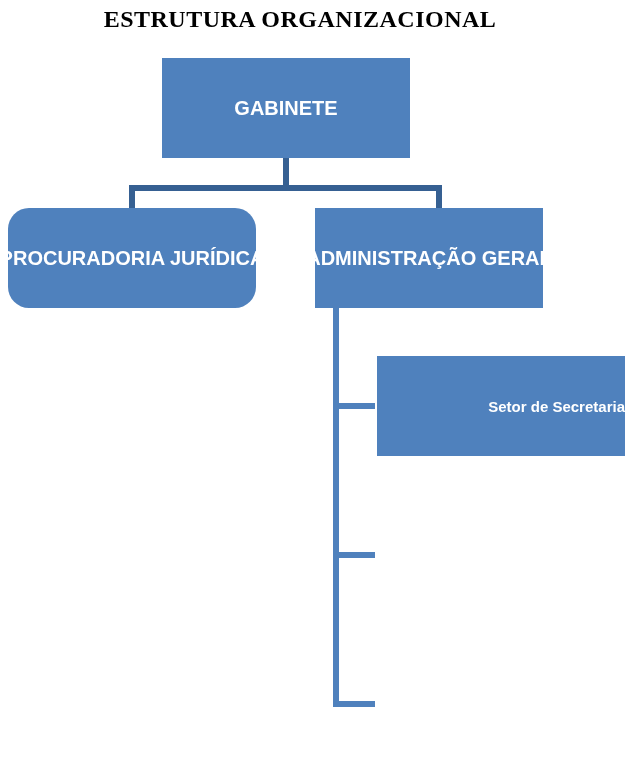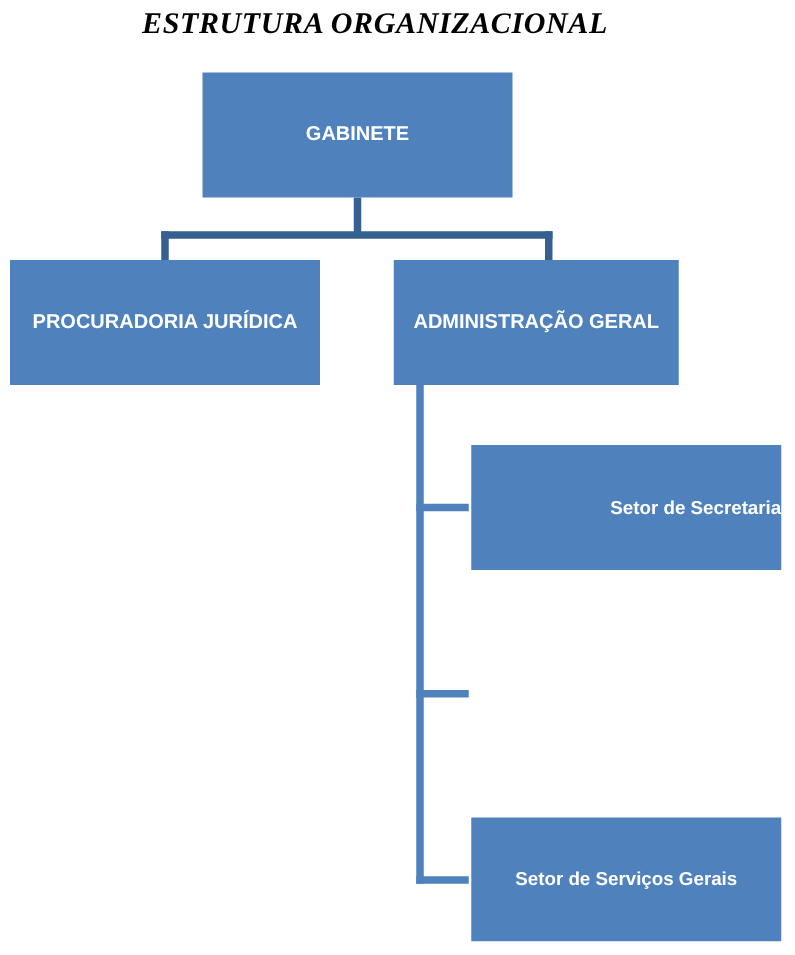--- a/index.html
+++ b/index.html
@@ -20,35 +20,34 @@
     top: 6px;
     left: 0;
     width: 600px;
     text-align: center;
     font-family: "Liberation Serif", serif;
     font-weight: bold;
     font-size: 24px;
     color: var(--title-color, #000000);
     letter-spacing: 0.5px;
     white-space: nowrap;
-    font-style: italic;
   }
   .org-box {
     position: absolute;
     background: var(--box-fill, #4F81BD);
     color: var(--box-text, #ffffff);
     display: flex;
     flex-direction: column;
     align-items: center;
     justify-content: center;
     text-align: center;
     font-weight: bold;
     box-sizing: border-box;
   }
-  .org-box.level1, .org-box.level2 { font-size: 16px; }
+  .org-box.level1, .org-box.level2 { font-size: 20px; }
   .org-box.level3 { font-size: 15px; }
   .org-box .line { display: block; line-height: 30px; white-space: nowrap; }
   .org-box .single { display: block; white-space: nowrap; }
 
   .connector { position: absolute; }
   .connector.dark  { background: var(--connector-dark, #366092); }
   .connector.light { background: var(--connector-light, #4F81BD); }
 
   
   #conn-gabinete-stub   { left: 283px; top: 158px; width: 6px;   height: 28px; }
@@ -57,21 +56,21 @@
   #conn-administracao-v { left: 436px; top: 185px; width: 6px;   height: 23px; }
 
   
   #conn-admin-trunk     { left: 333px; top: 308px; width: 6px;  height: 399px; }
   #conn-secretaria-stub { left: 333px; top: 403px; width: 42px; height: 6px;  }
   #conn-transporte-stub { left: 333px; top: 552px; width: 42px; height: 6px;  }
   #conn-servicos-stub   { left: 333px; top: 701px; width: 42px; height: 6px;  }
 
   
   #box-gabinete      { left: 162px; top: 58px;  width: 248px; height: 100px; }
-  #box-procuradoria  { left: 8px;   top: 208px; width: 248px; height: 100px; }
+  #box-procuradoria  { left: 8px;   top: 208px; width: 248px; height: 100px; border-radius: 21px; }
   #box-administracao { left: 315px; top: 208px; width: 228px; height: 100px; text-align: center; }
   #box-secretaria    { left: 377px; top: 356px; width: 248px; height: 100px; align-items: flex-end; }
   #box-transporte    { left: 377px; top: 505px; width: 248px; height: 100px; }
   #box-servicos      { left: 377px; top: 654px; width: 248px; height: 99px;  }
 </style>
 </head>
 <body>
 
 <div id="page">
 
@@ -97,17 +96,14 @@
 
   <div class="org-box level2" id="box-administracao">
     <span class="single">ADMINISTRAÇÃO GERAL</span>
   </div>
 
   <div class="org-box level3" id="box-secretaria">
     <span class="single">Setor de Secretaria</span>
   </div>
 
 
-  <div class="org-box level3" id="box-servicos">
-    <span class="single">Setor de Serviços Gerais</span>
-  </div>
 
 </div>
 
 </body></html>

